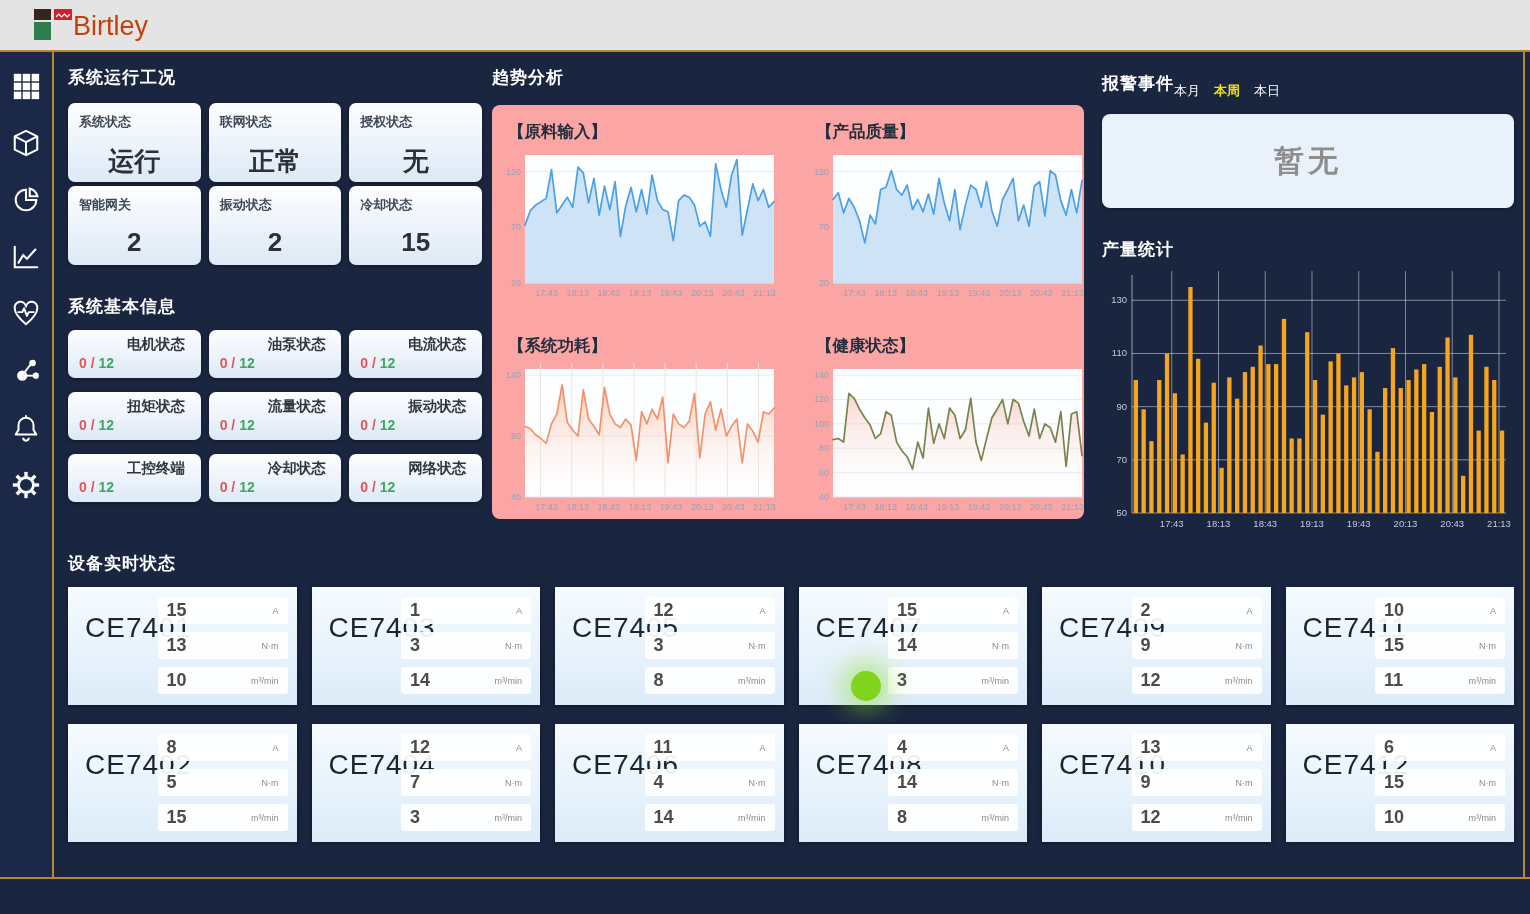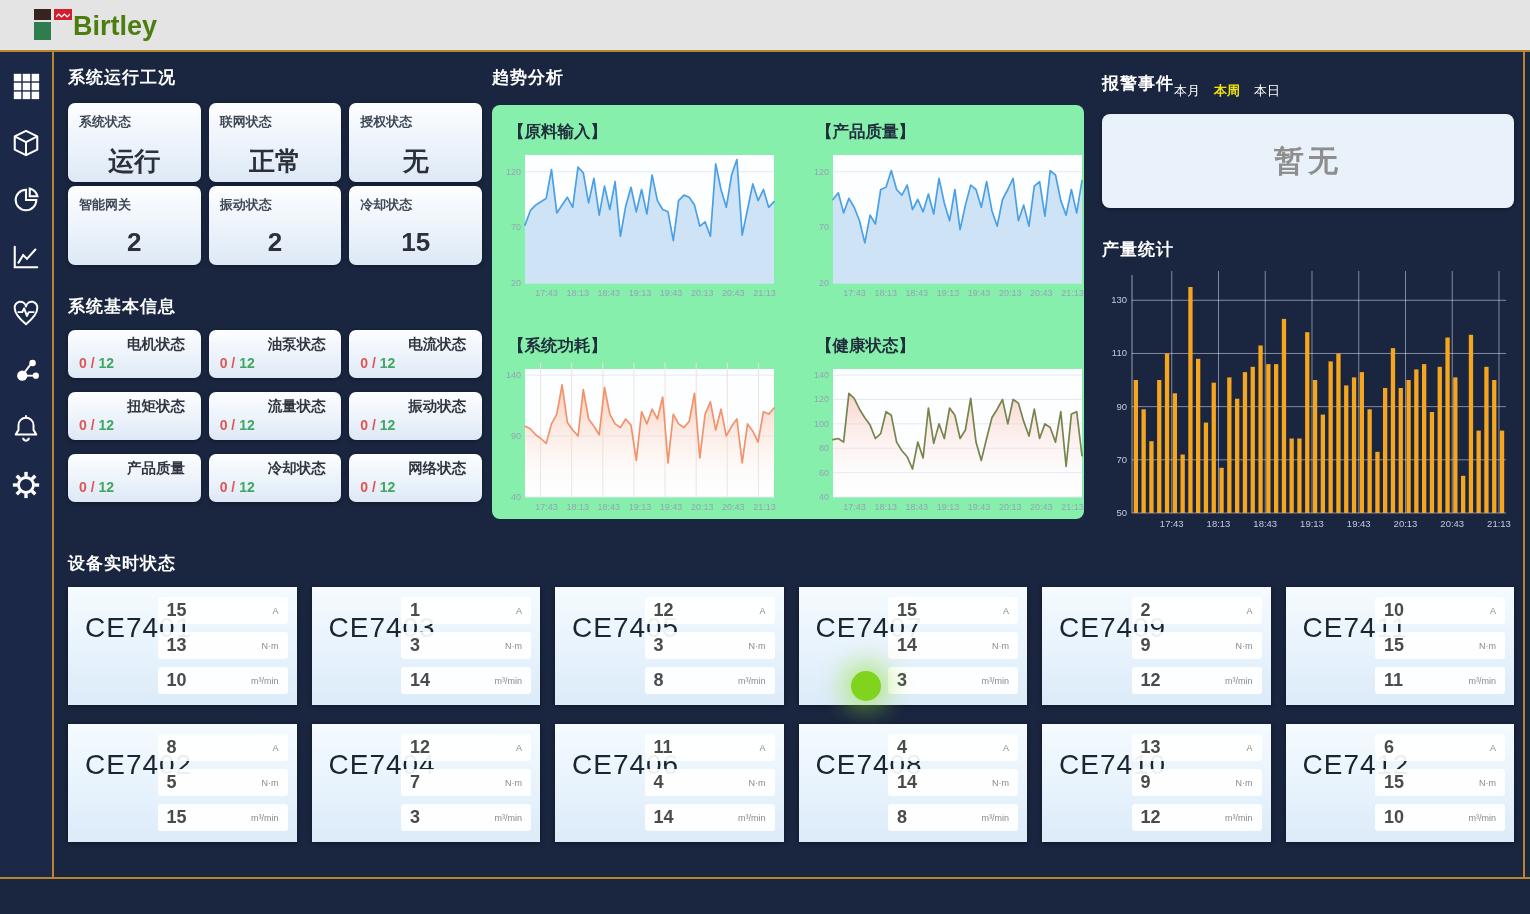--- a/index.html
+++ b/index.html
@@ -7,21 +7,21 @@
 
   
   .topbar{position:absolute;top:0;left:0;width:100%;height:50px;background:#e4e4e4;}
   .app-title{position:absolute;left:0;right:0;top:7px;text-align:center;font-size:29px;font-weight:700;color:#0d0d0d;letter-spacing:2px;}
   .logo{position:absolute;left:34px;top:5px;display:flex;align-items:flex-end;z-index:2;}
   .logo-marks{position:relative;width:38px;height:40px;}
   .lm-dark{position:absolute;left:0;top:4px;width:17px;height:11px;background:#362420;}
   .lm-red{position:absolute;left:20px;top:4px;width:18px;height:11px;background:#cf2030;}
   .lm-red svg{display:block;margin:3px auto 0;}
   .lm-green{position:absolute;left:0;top:17px;width:17px;height:18px;background:#2f7c4c;}
-  .logo-text{font-size:27px;font-weight:700;color:#4d7c0f;margin-left:1px;line-height:38px;}
+  .logo-text{font-size:27px;font-weight:400;color:#c2410c;margin-left:1px;line-height:38px;}
 
   
   .gold-top{position:absolute;top:50px;left:0;width:100%;height:2px;background:#b8862f;z-index:5;}
   .gold-bottom{position:absolute;top:877px;left:0;width:100%;height:2px;background:#b8862f;z-index:5;}
   .gold-right{position:absolute;top:52px;right:5px;width:2px;height:825px;background:#b8862f;z-index:5;}
 
   
   .sidebar{position:absolute;top:52px;left:0;width:54px;height:825px;background:#1c2848;border-right:2px solid #b8862f;box-sizing:border-box;display:flex;flex-direction:column;align-items:center;padding-top:18px;gap:25px;}
   .sb-icon{width:32px;height:32px;display:flex;align-items:center;justify-content:center;cursor:pointer;}
   .sb-icon svg{width:30px;height:30px;}
@@ -40,21 +40,21 @@
   .ops-label{font-size:13px;color:#3d4document;color:#3d4856;font-weight:600;}
   .ops-value{text-align:center;font-size:26px;color:#2c3038;font-weight:600;margin-top:13px;}
   .info-title{margin-top:30px;}
   .info-grid{display:grid;grid-template-columns:repeat(3,1fr);gap:14px 8px;margin-top:12px;}
   .info-card{height:48px;border-radius:7px;background:linear-gradient(180deg,#fdfeff,#dde9f6);box-shadow:0 1px 4px rgba(0,0,0,.4);padding:5px 11px;box-sizing:border-box;}
   .info-label{font-size:14.5px;color:#2f3640;font-weight:700;margin-left:48px;}
   .info-count{font-size:14px;font-weight:700;margin-top:1px;}
   .red{color:#e25555;} .green{color:#3fa75f;}
 
   
-  .trend-panel{margin-top:16px;width:592px;height:414px;background:#86efac;border-radius:8px;display:grid;grid-template-columns:1fr 1fr;grid-template-rows:1fr 1fr;padding:6px 2px;box-sizing:border-box;gap:16px;}
+  .trend-panel{margin-top:16px;width:592px;height:414px;background:#fca5a5;border-radius:8px;display:grid;grid-template-columns:1fr 1fr;grid-template-rows:1fr 1fr;padding:6px 2px;box-sizing:border-box;gap:16px;}
   .chart-cell{padding:2px 4px;}
   .chart-title{font-size:16.5px;font-weight:700;color:#212e3c;margin:8px 0 0 10px;}
   svg text.tick{font-size:9px;fill:#96a3b5;font-family:"Liberation Sans",sans-serif;}
   svg text.dtick{font-size:9.5px;fill:#c3cad9;font-family:"Liberation Sans",sans-serif;}
 
   
   .panel-head{display:flex;justify-content:flex-start;align-items:center;}
   .tabs{display:flex;gap:14px;font-size:13px;color:#ffffff;}
   .tab{cursor:pointer;margin-top:16px;}
   .tab.active{color:#f2e30c;font-weight:700;font-family:Liberation Serif, serif;}
@@ -224,21 +224,21 @@
           </div>
           <div class="info-card">
             <div class="info-label">流量状态</div>
                  <div class="info-count"><span class="red">0 / </span><span class="green">12</span></div>
           </div>
           <div class="info-card">
             <div class="info-label">振动状态</div>
                  <div class="info-count"><span class="red">0 / </span><span class="green">12</span></div>
           </div>
           <div class="info-card">
-            <div class="info-label">产品质量</div>
+            <div class="info-label">工控终端</div>
                  <div class="info-count"><span class="red">0 / </span><span class="green">12</span></div>
           </div>
           <div class="info-card">
             <div class="info-label">冷却状态</div>
                  <div class="info-count"><span class="red">0 / </span><span class="green">12</span></div>
           </div>
           <div class="info-card">
             <div class="info-label">网络状态</div>
                  <div class="info-count"><span class="red">0 / </span><span class="green">12</span></div>
           </div>

